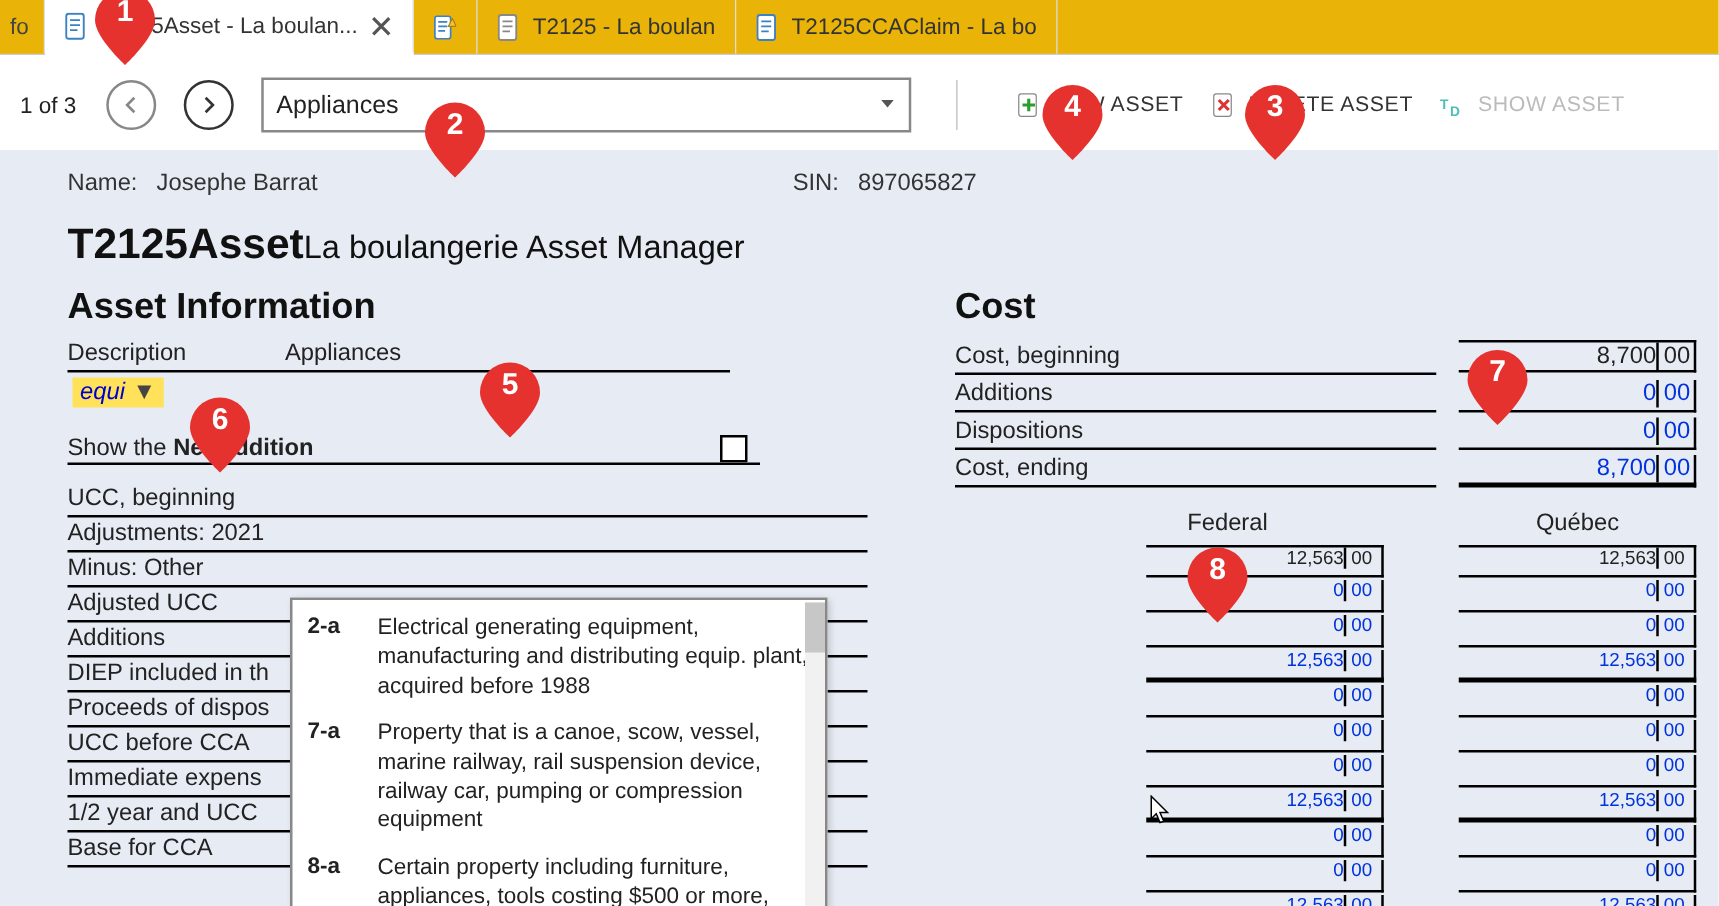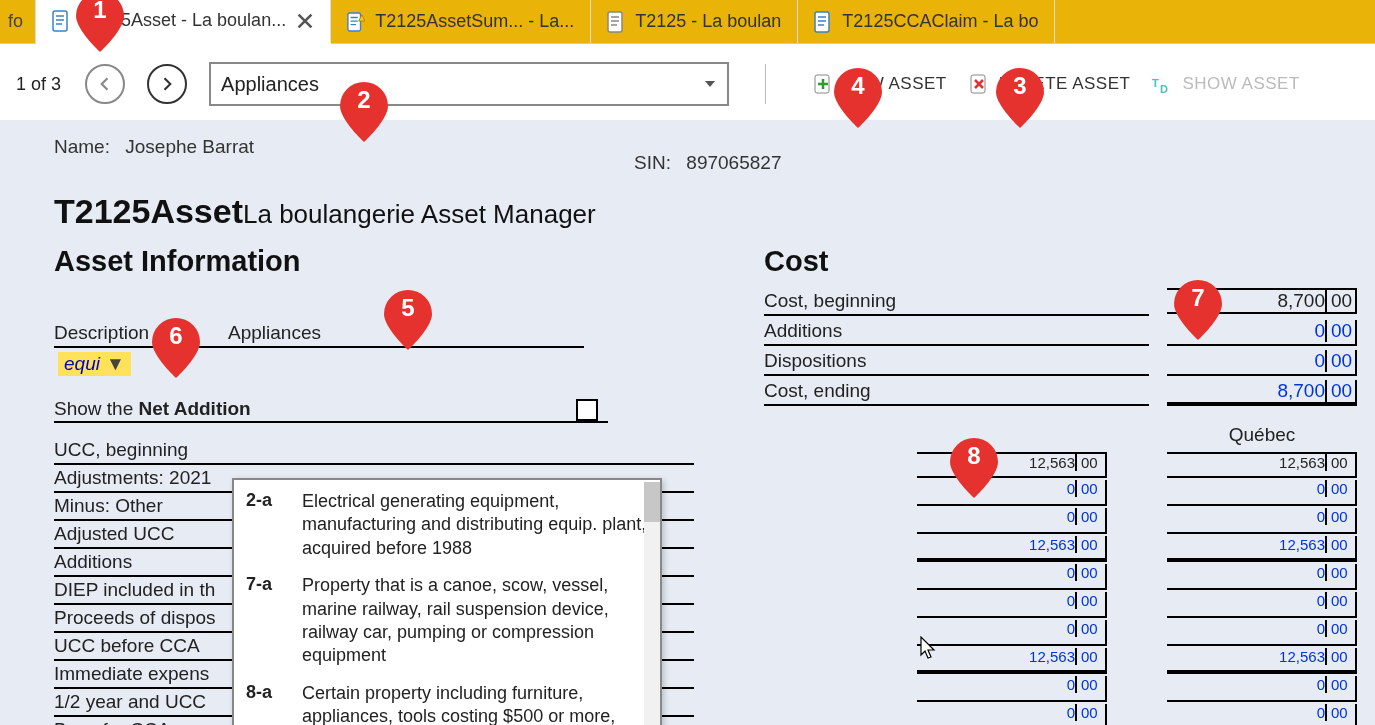--- a/index.html
+++ b/index.html
@@ -75,21 +75,21 @@
   }
   .meta-row { display:flex; gap: 60px; font-size: 19px; color:#333; }
   .meta-row .mlabel { margin-right: 10px; }
   h1.title { margin: 18px 0 8px 0; font-weight: 700; font-size: 34px; color:#111; display:flex; align-items:baseline; gap:0;}
   h1.title .sub { font-weight: 400; font-size: 26px; }
   .cols { display:flex; gap: 70px; margin-top: 14px; }
   .colL { width: 640px; }
   .colR { flex:1; }
   .sec-head { font-weight:700; font-size:29px; color:#111; margin-bottom: 10px; }
   .field-row { display:flex; align-items: baseline; font-size:19px; }
-  .field-row .flabel { width: 170px; border-bottom: 2px solid #000; padding-bottom: 2px; margin-top: 34px; }
+  .field-row .flabel { width: 170px; border-bottom: 2px solid #000; padding-bottom: 2px; }
   .field-row .fval { border-bottom: 2px solid #000; min-width: 240px; padding: 0 4px 2px 4px; position: relative; }
   .class-input {
     background: #ffe25a; display:inline-flex; align-items:center; gap:6px;
     padding: 1px 6px; font-style: italic; color:#00c;
     font-size: 19px;
   }
   .class-input .dd { font-style: normal; color:#444; }
   .showline { margin-top: 20px; font-size: 19px; border-bottom: 2px solid #000; display:inline-block; padding-right: 10px;}
   .showline b { font-weight:700; }
   .cca-block { margin-top: 14px; }
@@ -159,21 +159,20 @@
   </div>
 
   <div class="tab">
     <span class="doc-icon">
       <svg viewBox="0 0 20 22">
           <rect x="1" y="1" width="14" height="20" rx="2" fill="#fff" stroke="#3b82c4" stroke-width="1.5"></rect>
           <path d="M4 6h8M4 10h8M4 14h6" stroke="#3b82c4" stroke-width="1.4"></path>
           <polygon points="13,10 20,10 16.5,3" fill="#f3c13a" stroke="#b08300"></polygon>
         </svg>
     </span>
-    <span>T2125AssetSum... - La...</span>
   </div>
 
   <div class="tab">
     <span class="doc-icon">
       <svg viewBox="0 0 18 22">
           <rect x="1" y="1" width="14" height="20" rx="2" fill="#fff" stroke="#888" stroke-width="1.5"></rect>
           <path d="M4 6h8M4 10h8M4 14h6" stroke="#888" stroke-width="1.4"></path>
         </svg>
     </span>
     <span>T2125            - La boulan</span>
@@ -245,21 +244,21 @@
   </span>
 </div>
 
 <div class="form-wrap">
 
   <div class="meta-row">
     <div>
       <span class="mlabel">Name:</span>
       <span>Josephe Barrat</span>
     </div>
-    <div style="margin-left:320px;margin-top:16px;">
+    <div style="margin-left:320px;">
       <span class="mlabel">SIN:</span>
       <span>897065827</span>
     </div>
   </div>
 
   <h1 class="title">
     <span>T2125Asset</span>
     <span class="sub">La boulangerie Asset Manager</span>
   </h1>
 
@@ -331,20 +330,21 @@
         <div class="row">
           <div class="lbl">Cost, ending</div>
           <div class="cell thick">
             <span class="whole blue">8,700</span>
             <span class="cents blue">00</span>
           </div>
         </div>
       </div>
 
       <div class="colheads">
+        <span>Federal</span>
         <span>Québec</span>
       </div>
       <div id="fq-rows">
           <div class="row" style="display: flex; justify-content: flex-end; gap: 60px; margin-bottom: 2px;">
             <div class="cell top">
               <span class="whole">12,563</span>
               <span class="cents">00</span>
             </div>
             <div class="cell top">
               <span class="whole">12,563</span>

